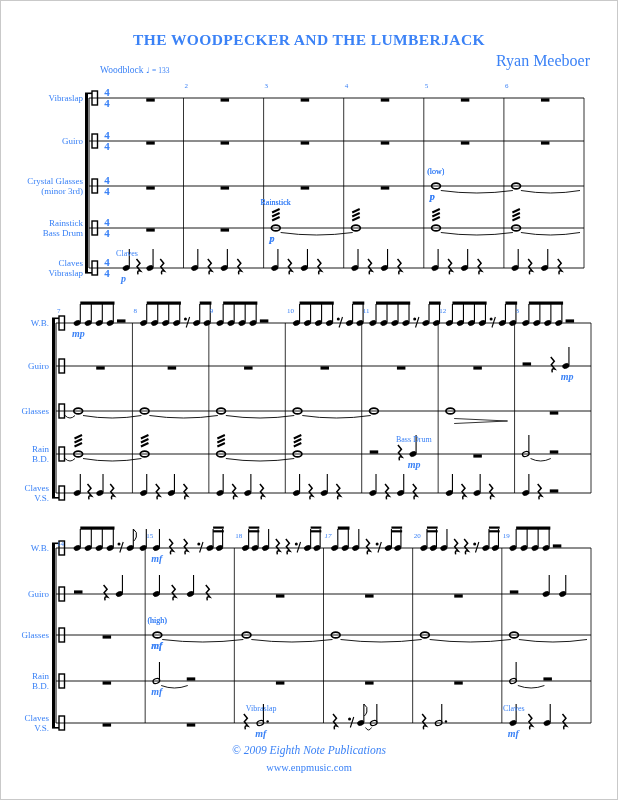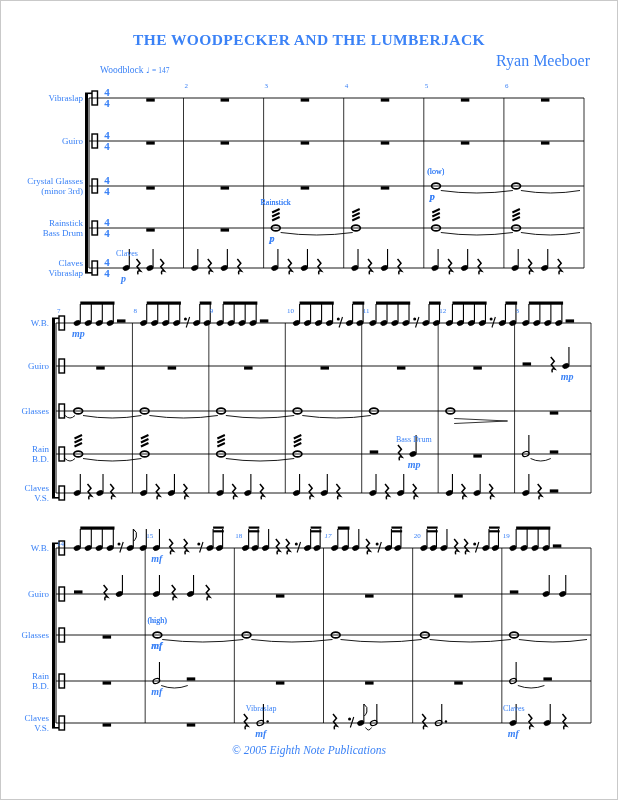--- a/index.html
+++ b/index.html
@@ -18,22 +18,23 @@
   .dyn{font-size:10px;line-height:10px;font-style:italic;font-weight:bold;}
   .footer-copy{top:743px;left:0;width:100%;text-align:center;font-size:11.5px;font-style:italic;}
   .footer-url{top:761px;left:0;width:100%;text-align:center;font-size:10.5px;}
 </style>
 </head>
 <body>
 
 <div class="page" id="page">
   <div class="abs title">THE WOODPECKER AND THE LUMBERJACK</div>
   <div class="abs composer">Ryan Meeboer</div>
-  <div class="abs tempo"><span>Woodblock</span> <span class="note">♩</span> <span class="bpm">= 147</span></div>
-  <div class="abs footer-copy">© 2005 Eighth Note Publications</div>
+  <div class="abs tempo"><span>Woodblock</span> <span class="note">♩</span> <span class="bpm">= 133</span></div>
+  <div class="abs footer-copy">© 2009 Eighth Note Publications</div>
+  <div class="abs footer-url">www.enpmusic.com</div>
 <svg width="618" height="800" viewBox="0 0 618 800" style="position: absolute; left: 0px; top: 0px;">
       <g>
         <rect x="84" y="93" width="3" height="178" fill="#000"></rect>
         <rect x="84" y="91.5" width="7" height="1.6" fill="#000"></rect>
         <rect x="84" y="271" width="7" height="1.6" fill="#000"></rect>
         <line x1="88" y1="97" x2="88" y2="267" stroke="#000" stroke-width="1"></line>
         <line x1="88" y1="97" x2="583" y2="97" stroke="#000" stroke-width="0.9"></line>
         <line x1="88" y1="140" x2="583" y2="140" stroke="#000" stroke-width="0.9"></line>
         <line x1="88" y1="185" x2="583" y2="185" stroke="#000" stroke-width="0.9"></line>
         <line x1="88" y1="227" x2="583" y2="227" stroke="#000" stroke-width="0.9"></line>

